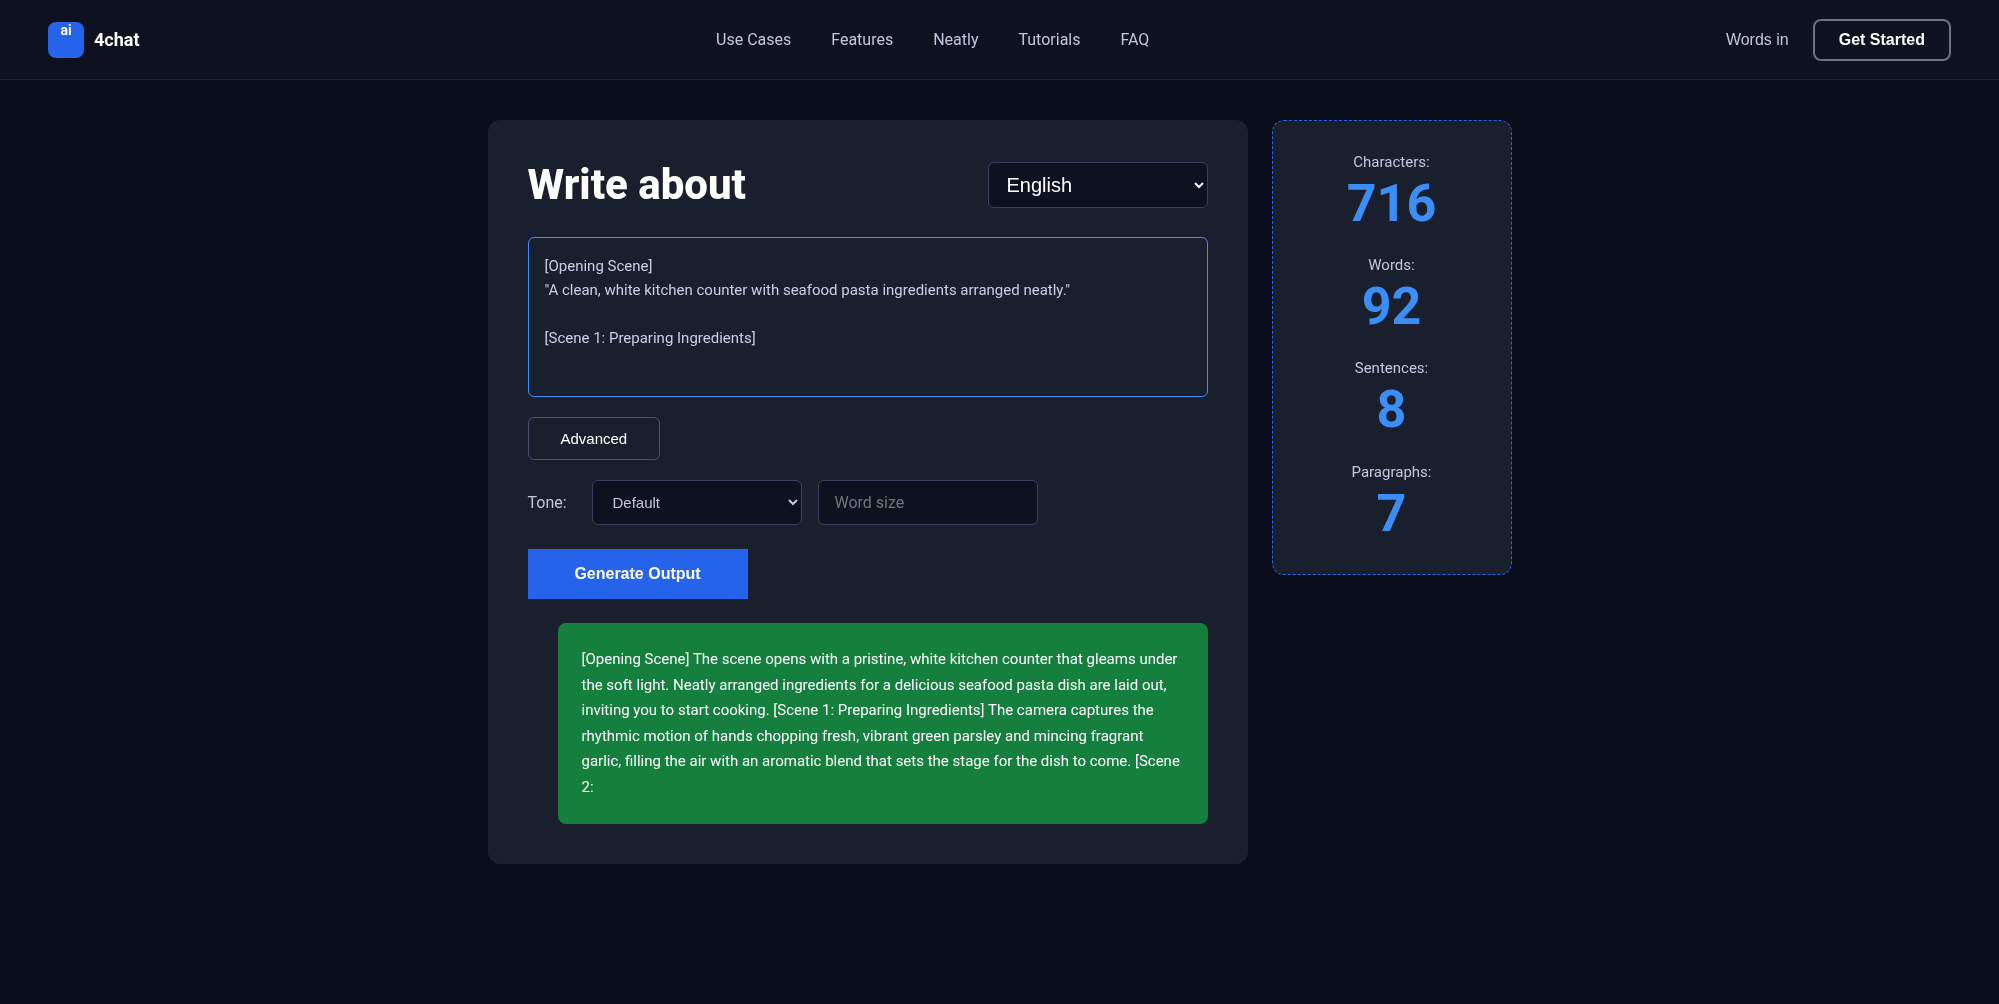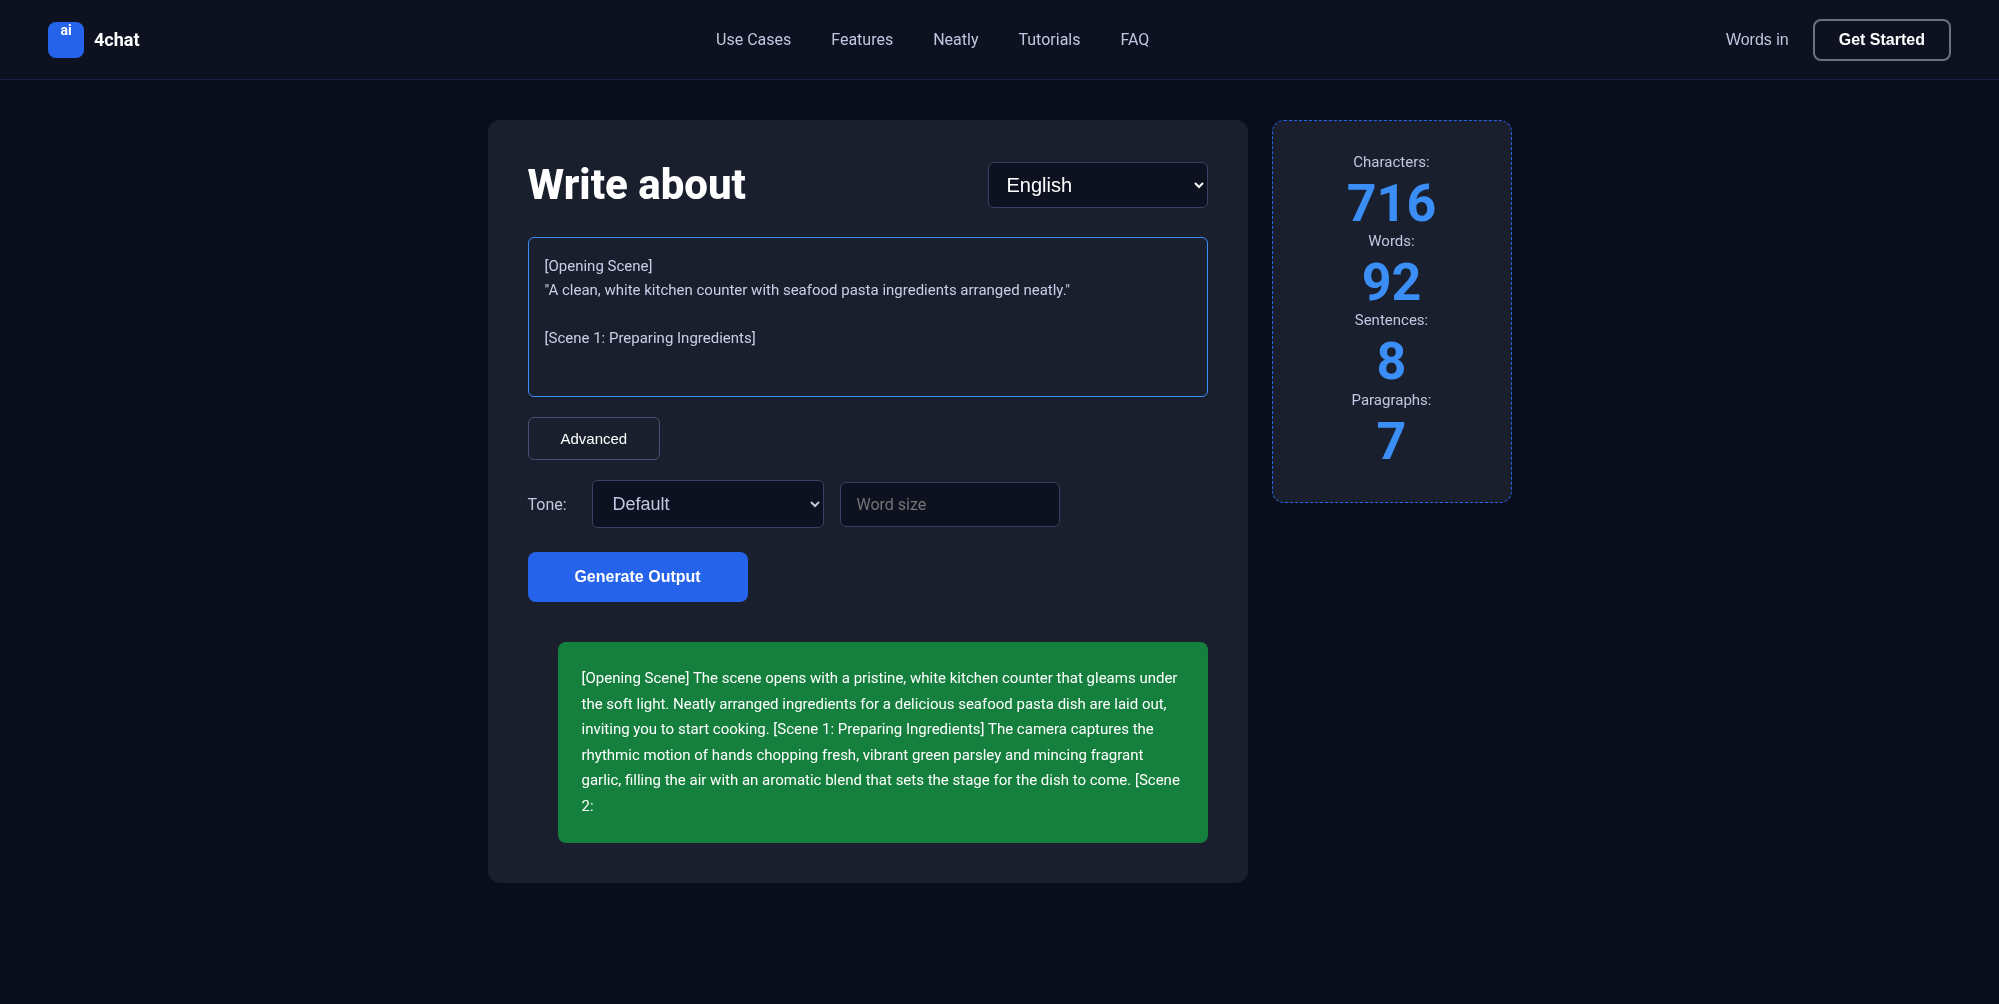--- a/index.html
+++ b/index.html
@@ -175,50 +175,50 @@
       font-size: 16px;
       color: #c0c8e0;
       min-width: 48px;
     }
 
     .tone-select {
       background: #0d1120;
       border: 1px solid #3a4060;
       border-radius: 6px;
       color: #c0c8e0;
-      font-size: 18px;
+      font-size: 15px;
       padding: 12px 16px;
       cursor: pointer;
       appearance: auto;
-      width: 232px;
+      width: 210px;
     }
 
     .word-size-input {
       background: #0d1120;
       border: 1px solid #3a4060;
       border-radius: 6px;
       color: #5a6080;
       font-size: 16px;
       padding: 12px 16px;
       width: 220px;
       outline: none;
       font-family: inherit;
     }
 
     .generate-btn {
       background: #2563eb;
       border: none;
-      border-radius: 8px;
+      border-radius: 0;
       color: #ffffff;
       font-size: 16px;
       font-weight: 600;
       padding: 16px 32px;
       cursor: pointer;
       width: 220px;
-      margin-bottom: 40px;
+      margin-bottom: 24px;
     }
 
     .output-box {
       background: #15803d;
       border-radius: 8px;
       padding: 24px;
       font-size: 15px;
       line-height: 1.7;
       color: #ffffff;
       margin-left: 30px;
@@ -226,20 +226,21 @@
 
     
     .stats-panel {
       background: #1a1f2e;
       border: 1px dashed #2563eb;
       border-radius: 12px;
       padding: 32px 40px;
       width: 240px;
       display: flex;
       flex-direction: column;
+      gap: 24px;
     }
 
     .stat-item {
       display: flex;
       flex-direction: column;
       align-items: center;
     }
 
     .stat-label {
       font-size: 15px;

